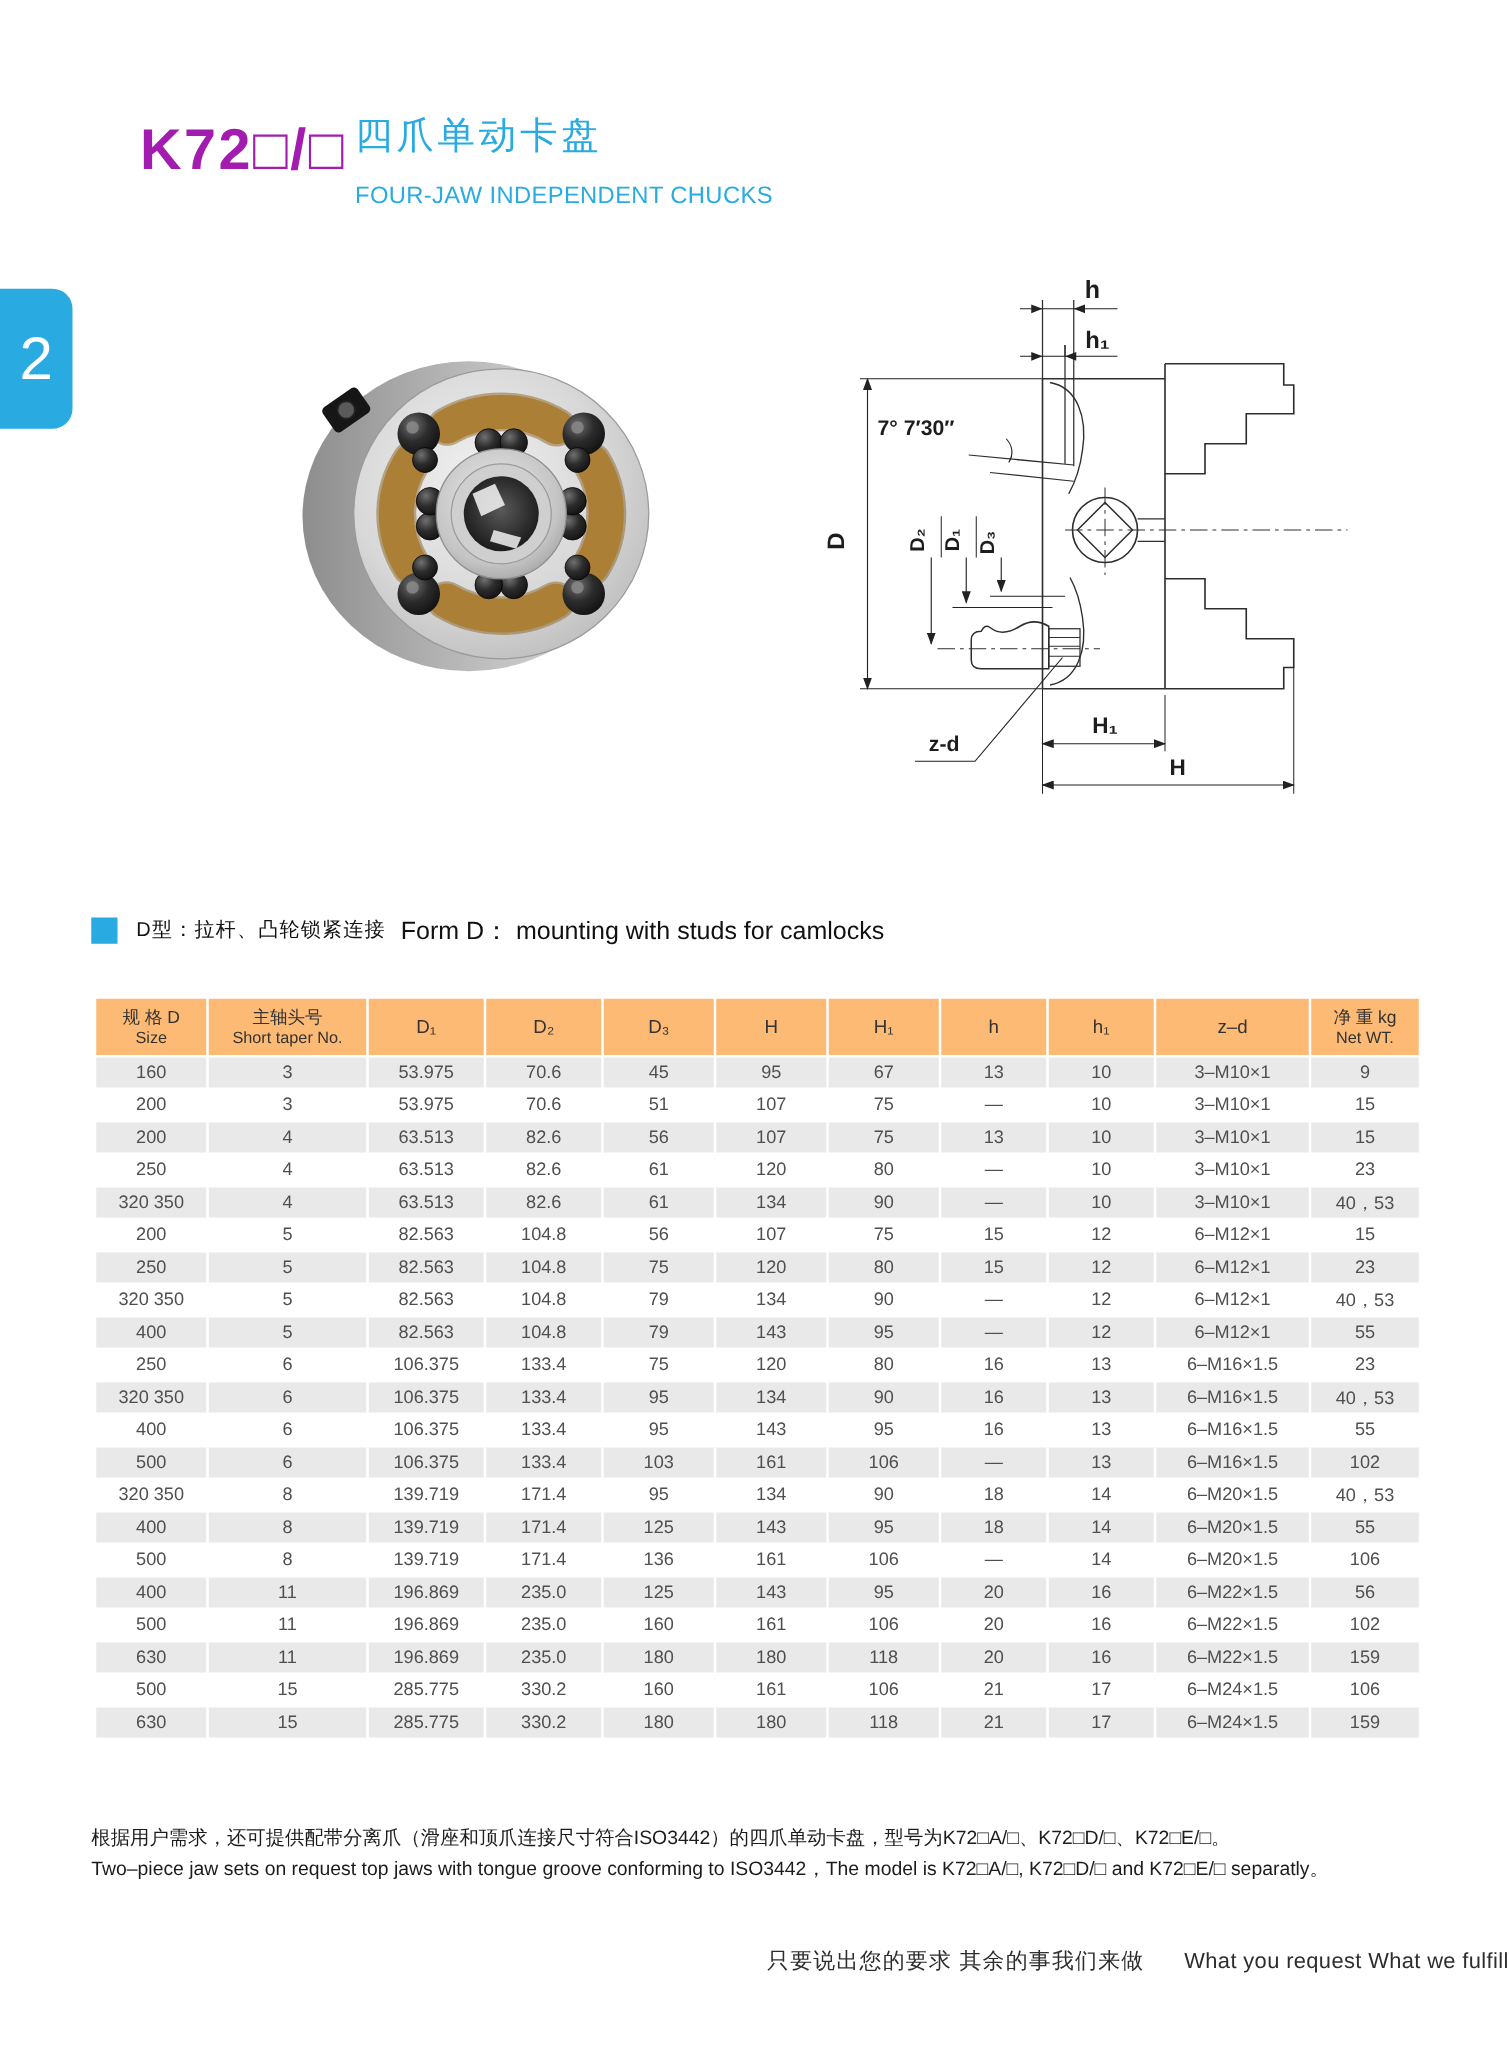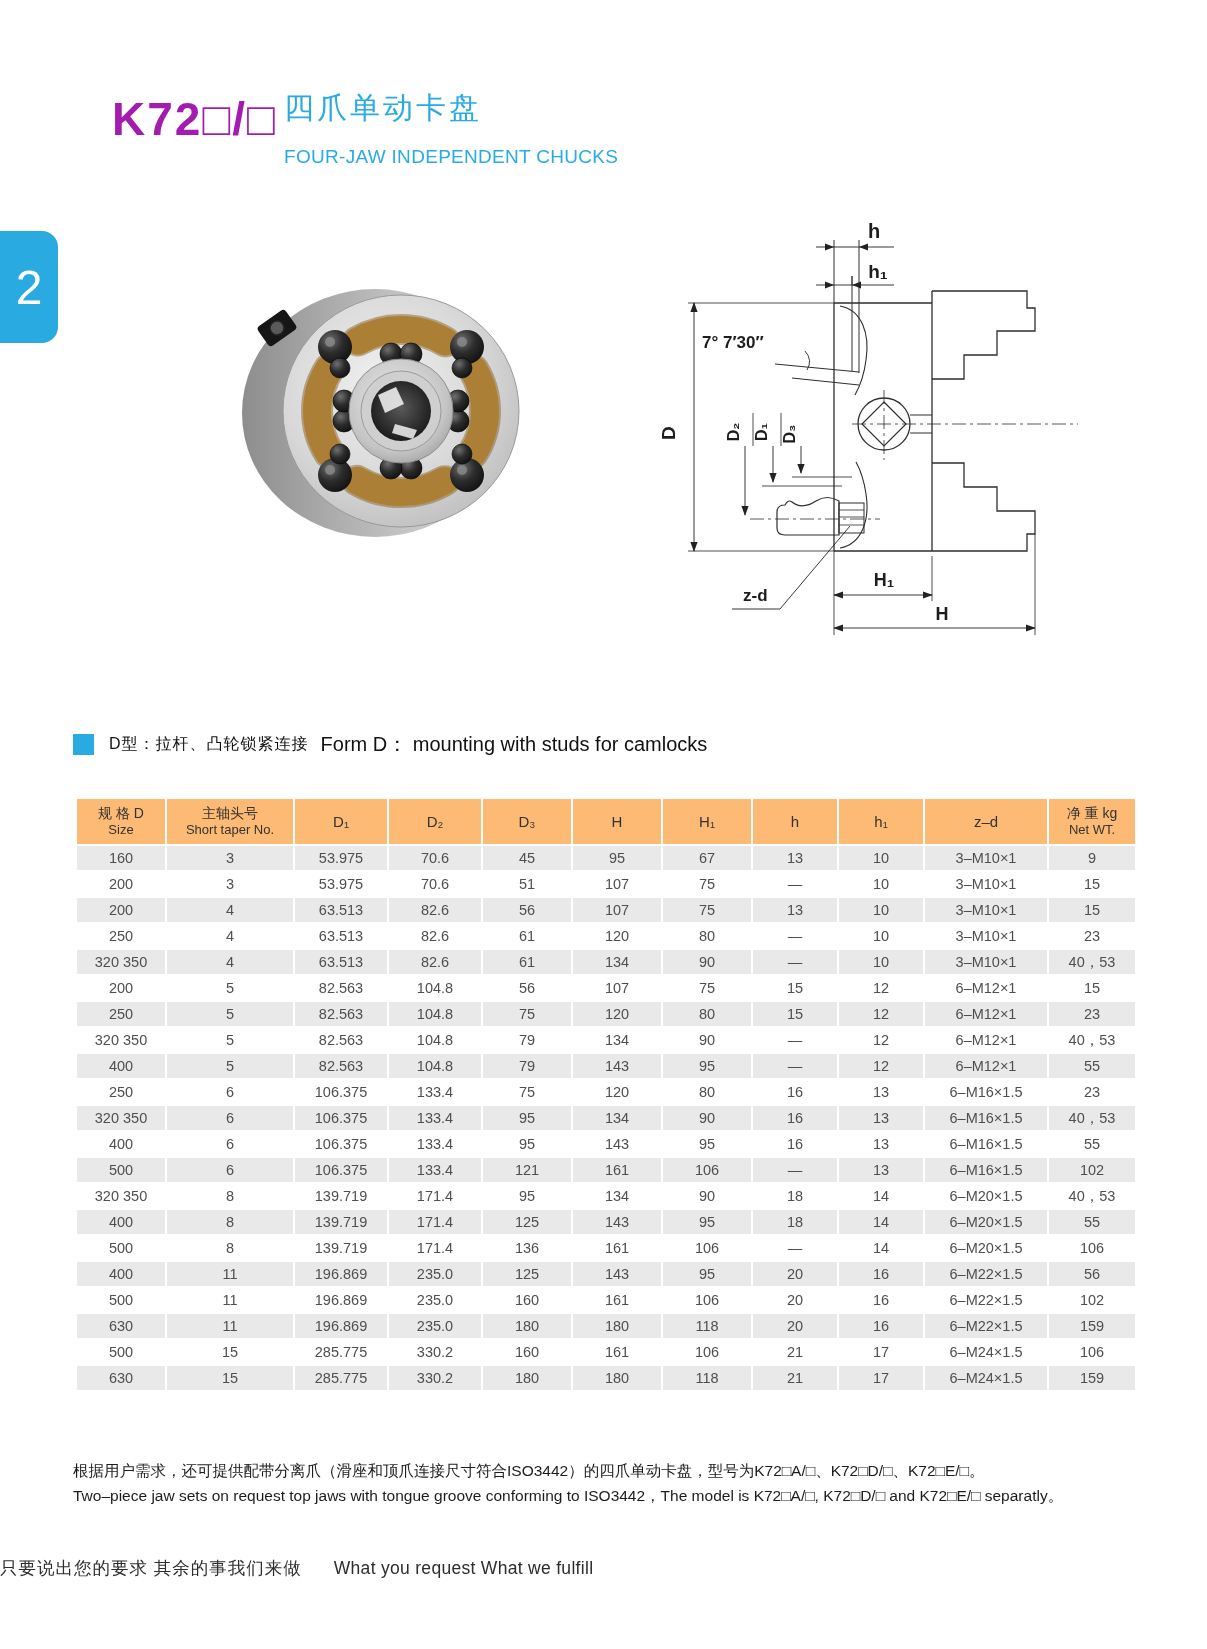--- a/index.html
+++ b/index.html
@@ -41,21 +41,21 @@
   table.spec td { border:2px solid #fff; text-align:center; height:26px;
     font-size:14.5px; color:#4f4f4f; padding:0 2px; }
   table.spec tbody tr:nth-child(odd) td { background:#e9e9e9; }
   table.spec tbody tr:nth-child(even) td { background:#ffffff; }
 
   
   .notes { position:absolute; left:73px; top:1458px; width:1090px; color:#1c1c1c; }
   .notes p { font-size:15.5px; line-height:1.62; }
 
   
-  .slogan { position:absolute; left:0; top:1556px; width:100%; text-align:left;
+  .slogan { position:absolute; left:0; top:1556px; width:100%; text-align:right;
     font-size:17.5px; color:#2d2d2d; letter-spacing:1px; }
   .slogan .en { margin-left:26px; letter-spacing:0.3px; }
   .page-number { position:absolute; left:0; top:1674px; width:100%; text-align:center;
     font-size:18px; color:#2d2d2d;padding-left:36px; }
 </style>
 </head>
 <body>
 
 <div class="page">
 
@@ -444,21 +444,21 @@
           <td>16</td>
           <td>13</td>
           <td>6–M16×1.5</td>
           <td>55</td>
         </tr>
         <tr>
           <td>500</td>
           <td>6</td>
           <td>106.375</td>
           <td>133.4</td>
-          <td>121</td>
+          <td>103</td>
           <td>161</td>
           <td>106</td>
           <td>—</td>
           <td>13</td>
           <td>6–M16×1.5</td>
           <td>102</td>
         </tr>
         <tr>
           <td>320 350</td>
           <td>8</td>

